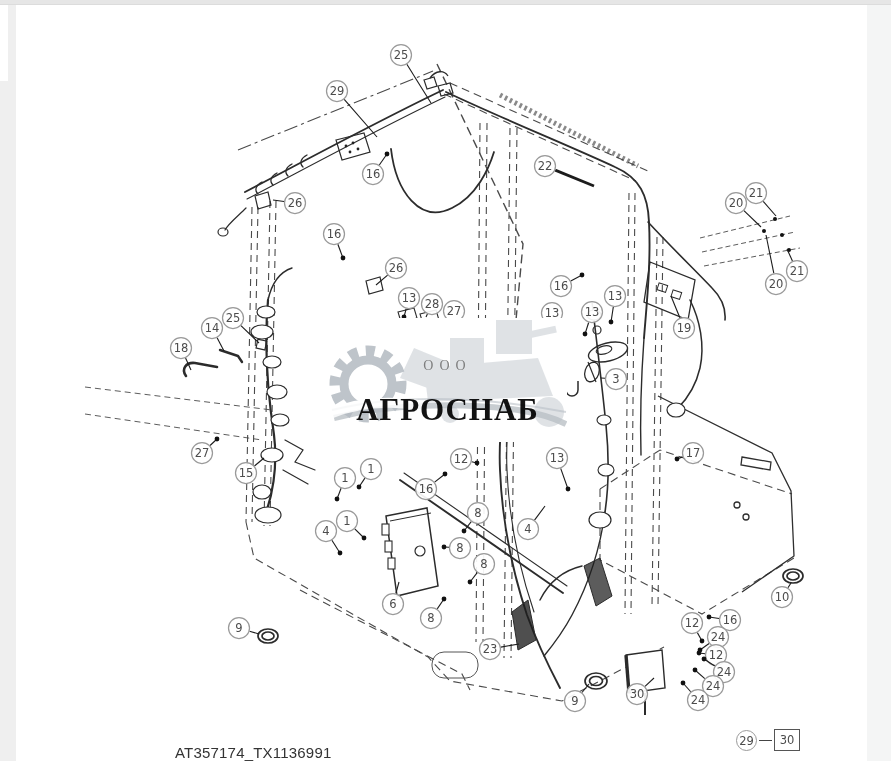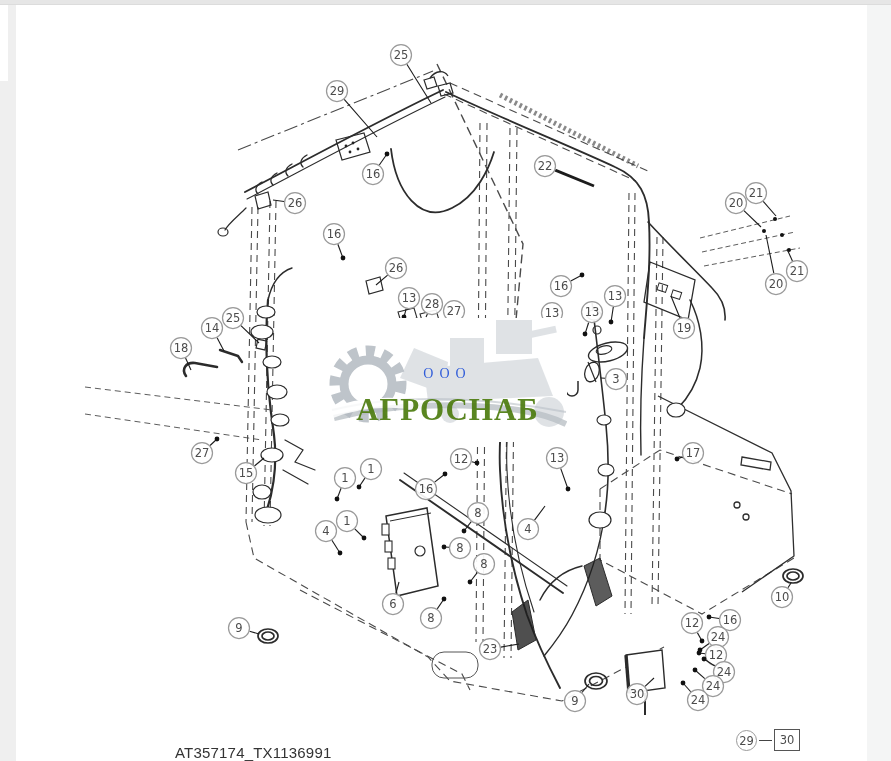--- a/index.html
+++ b/index.html
@@ -9,26 +9,26 @@
            border-bottom:1px solid #dcdcdc;box-sizing:border-box;}
   .left-rail{position:absolute;left:0;top:5px;width:16px;height:756px;background:#efefef;}
   .left-notch{position:absolute;left:0;top:5px;width:8px;height:76px;background:#ffffff;}
   .right-rail{position:absolute;left:867px;top:5px;width:24px;height:756px;background:#f4f5f5;}
   .canvas-wrap{position:absolute;left:0;top:0;width:891px;height:761px;}
   svg{display:block;}
   .caption{position:absolute;left:175px;top:744px;font-size:15px;color:#333;
            letter-spacing:0.2px;}
   
   .wm{position:absolute;left:328px;top:318px;width:239px;height:124px;background:#ffffff;}
-  .wm-ooo{position:absolute;left:0;top:48px;width:100%;text-align:center;
+  .wm-ooo{position:absolute;left:0;top:40px;width:100%;text-align:center;
           font-family:"Liberation Serif",serif;font-size:14px;letter-spacing:6px;
-          color:#1d4ed8;opacity:.9;}
+          color:#737373;opacity:.9;}
   .wm-name{position:absolute;left:0;top:74px;width:100%;text-align:center;
            font-family:"Liberation Serif",serif;font-weight:bold;font-size:31px;
-           letter-spacing:1px;color:#4d7c0f;opacity:.92;}
+           letter-spacing:1px;color:#000000;opacity:.92;}
   
   .legend{position:absolute;left:736px;top:729px;display:flex;align-items:center;}
   .legend .balloon{display:inline-block;width:21px;height:21px;border:1.3px solid #9a9a9a;
         border-radius:50%;text-align:center;line-height:21px;font-size:11.5px;color:#4c4c4c;
         font-family:"DejaVu Sans",sans-serif;background:#fff;box-sizing:border-box;}
   .legend .dash{display:inline-block;width:13px;height:0;border-top:1.2px solid #444;margin:0 2px;}
   .legend .box{display:inline-block;min-width:24px;height:20px;border:1.3px solid #555;
         text-align:center;line-height:20px;font-size:11.5px;color:#4c4c4c;
         font-family:"DejaVu Sans",sans-serif;background:#fff;}
 </style>

